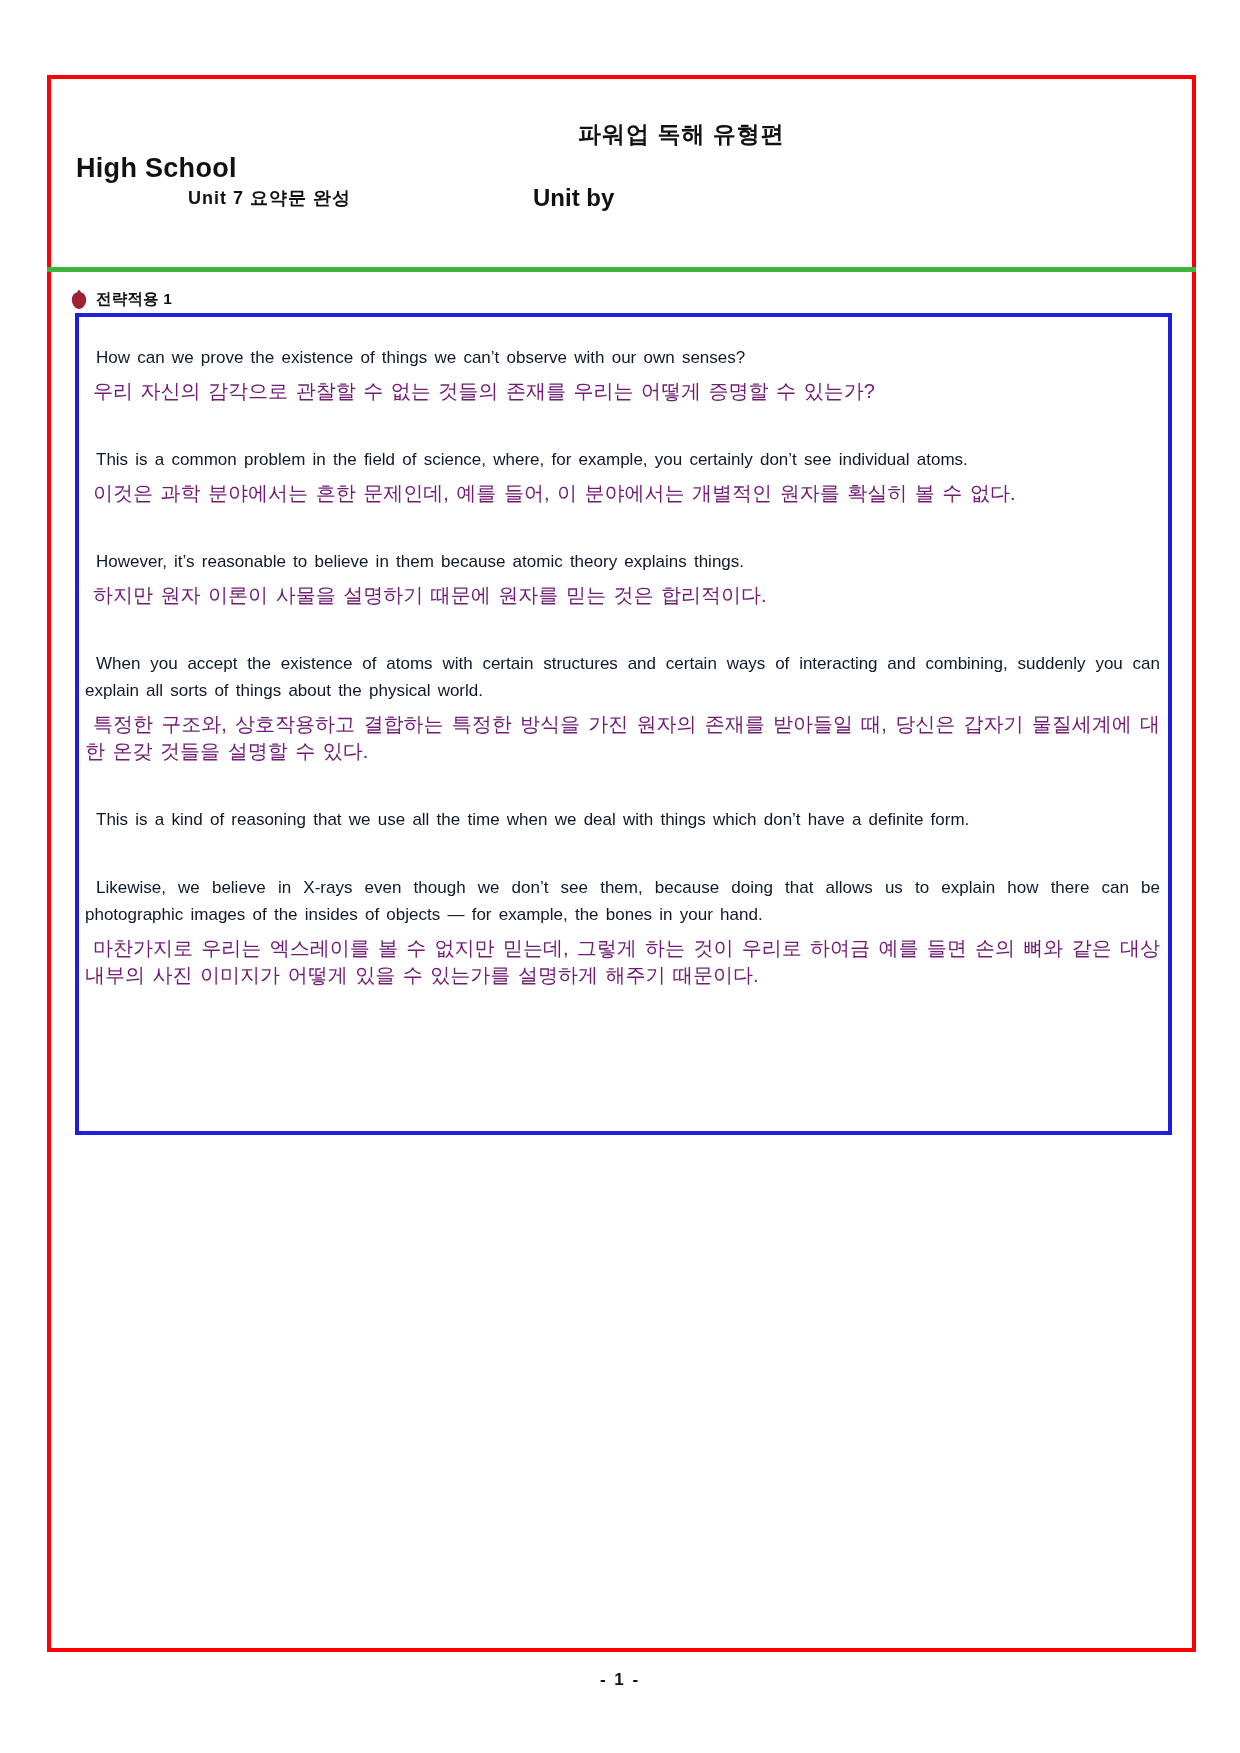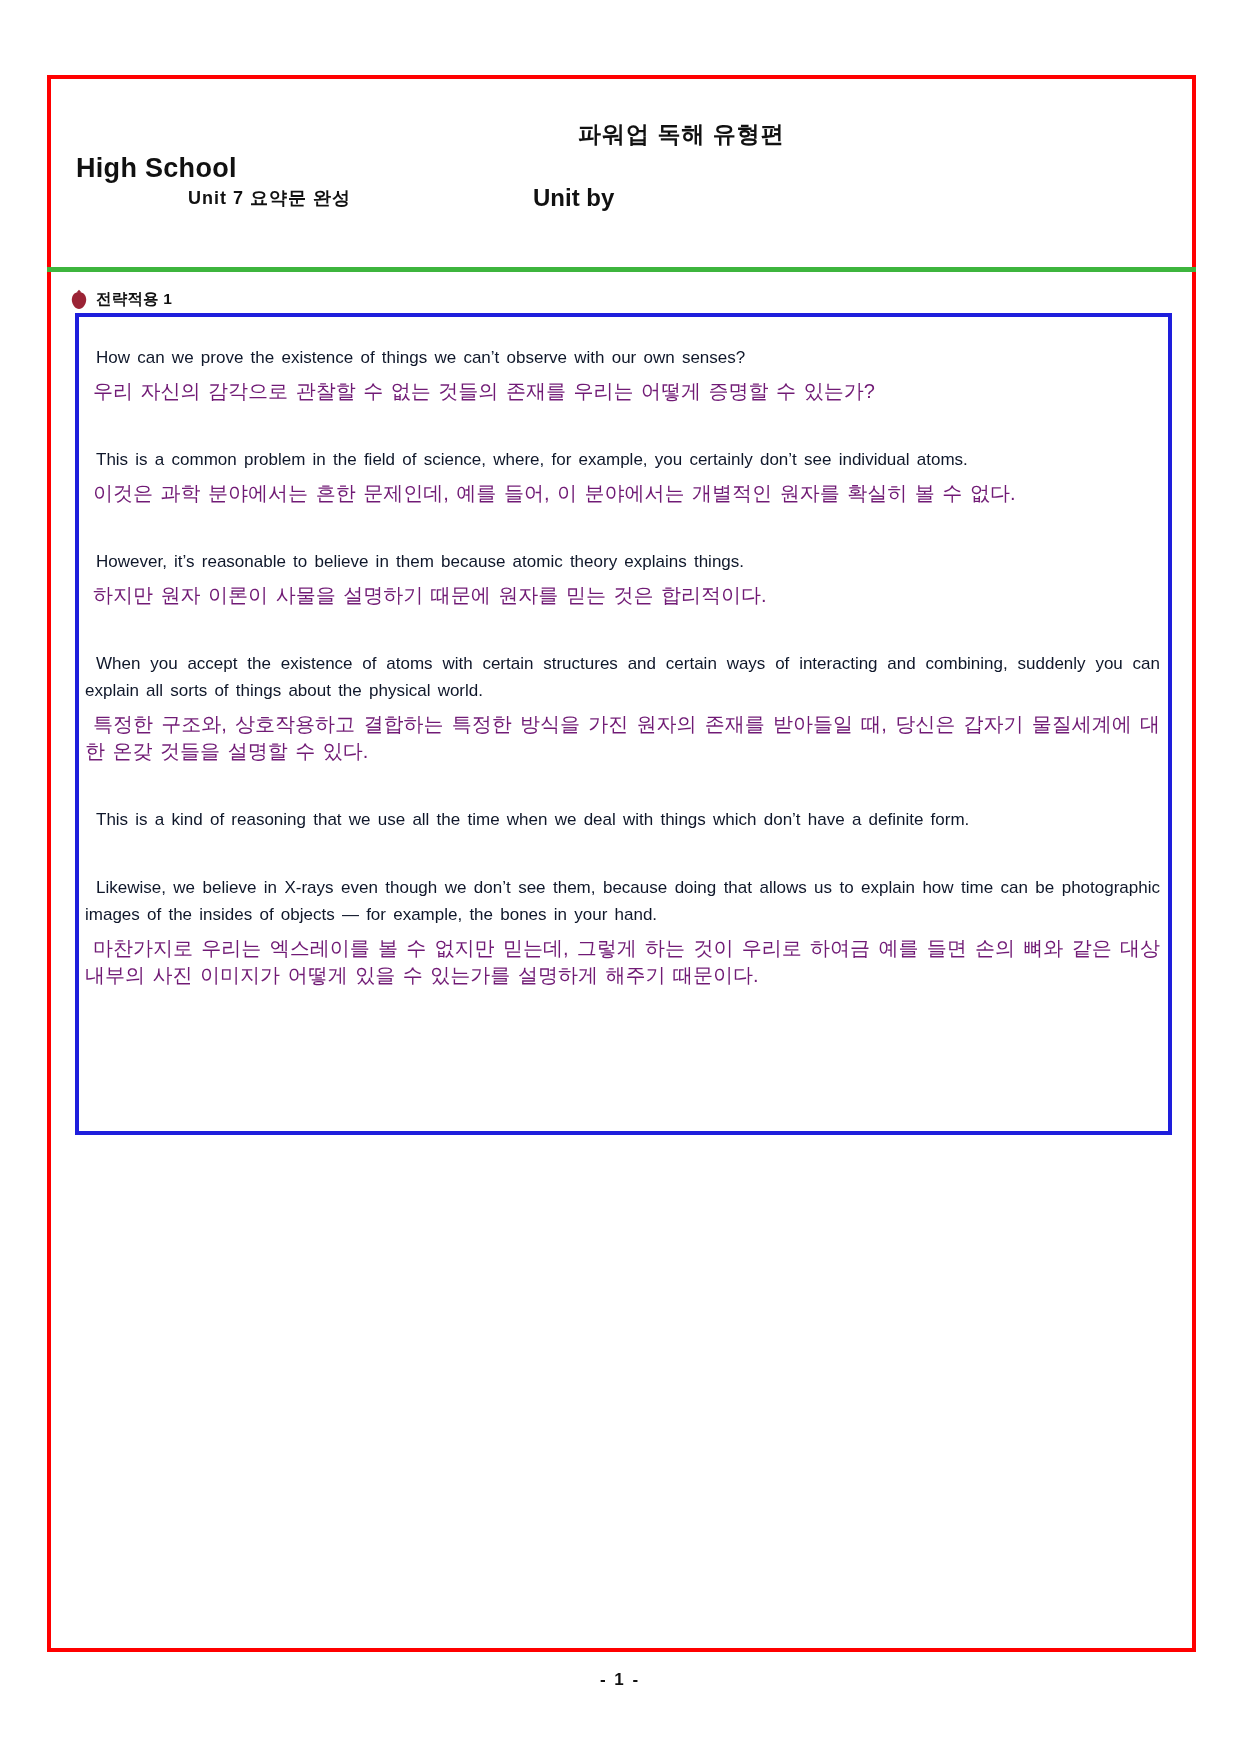--- a/index.html
+++ b/index.html
@@ -81,21 +81,21 @@
         <p class="ko">하지만 원자 이론이 사물을 설명하기 때문에 원자를 믿는 것은 합리적이다.</p>
       </div>
       <div class="para">
         <p class="en">When you accept the existence of atoms with certain structures and certain ways of interacting and combining, suddenly you can explain all sorts of things about the physical world.</p>
         <p class="ko">특정한 구조와, 상호작용하고 결합하는 특정한 방식을 가진 원자의 존재를 받아들일 때, 당신은 갑자기 물질세계에 대한 온갖 것들을 설명할 수 있다.</p>
       </div>
       <div class="para">
         <p class="en">This is a kind of reasoning that we use all the time when we deal with things which don’t have a definite form.</p>
       </div>
       <div class="para">
-        <p class="en">Likewise, we believe in X-rays even though we don’t see them, because doing that allows us to explain how time can be photographic images of the insides of objects — for example, the bones in your hand.</p>
+        <p class="en">Likewise, we believe in X-rays even though we don’t see them, because doing that allows us to explain how there can be photographic images of the insides of objects — for example, the bones in your hand.</p>
         <p class="ko">마찬가지로 우리는 엑스레이를 볼 수 없지만 믿는데, 그렇게 하는 것이 우리로 하여금 예를 들면 손의 뼈와 같은 대상 내부의 사진 이미지가 어떻게 있을 수 있는가를 설명하게 해주기 때문이다.</p>
       </div>
     </div>
 
   </div>
 
   <div class="footer">- 1 -</div>
 </div>
 
 </body></html>

